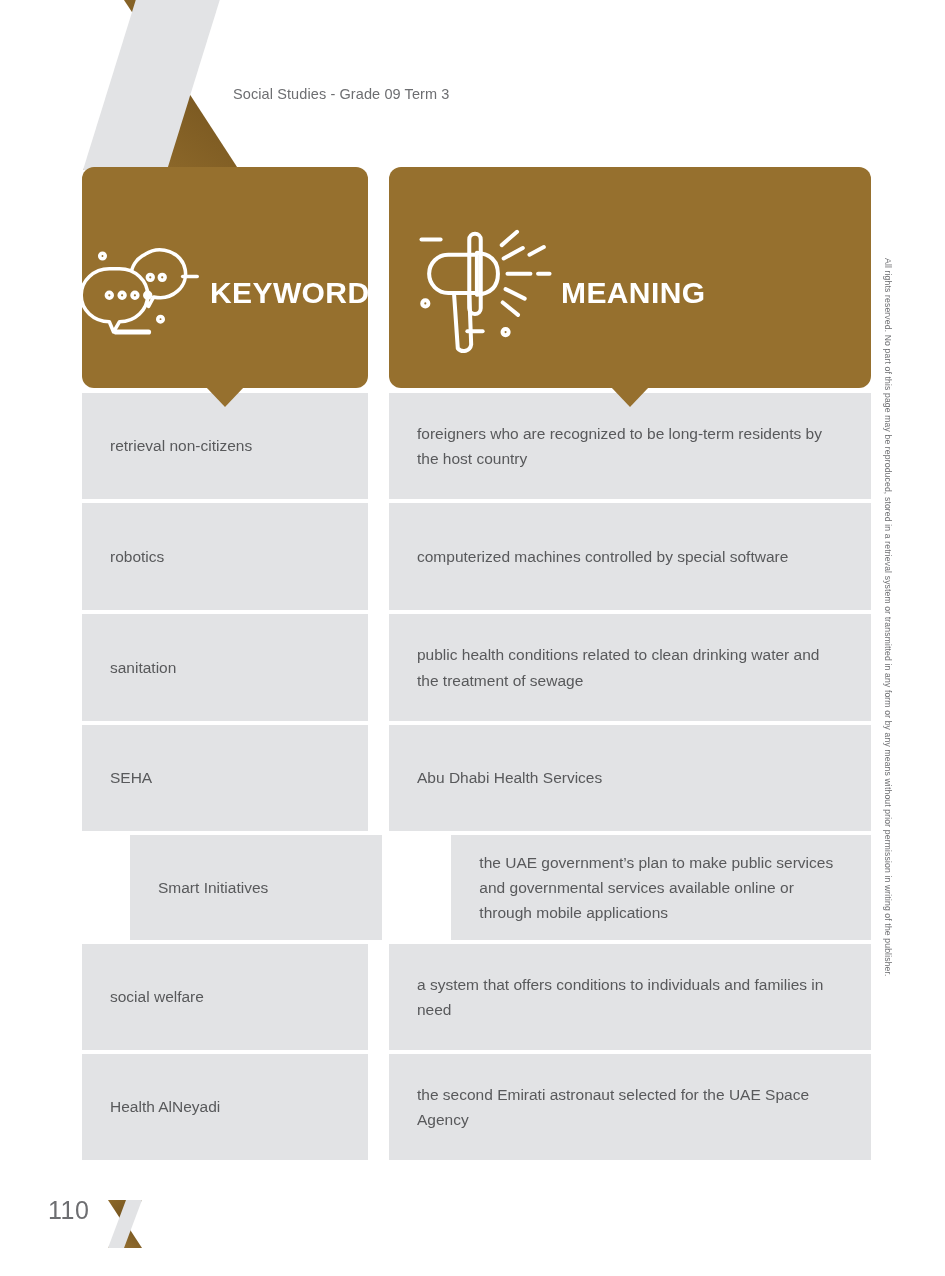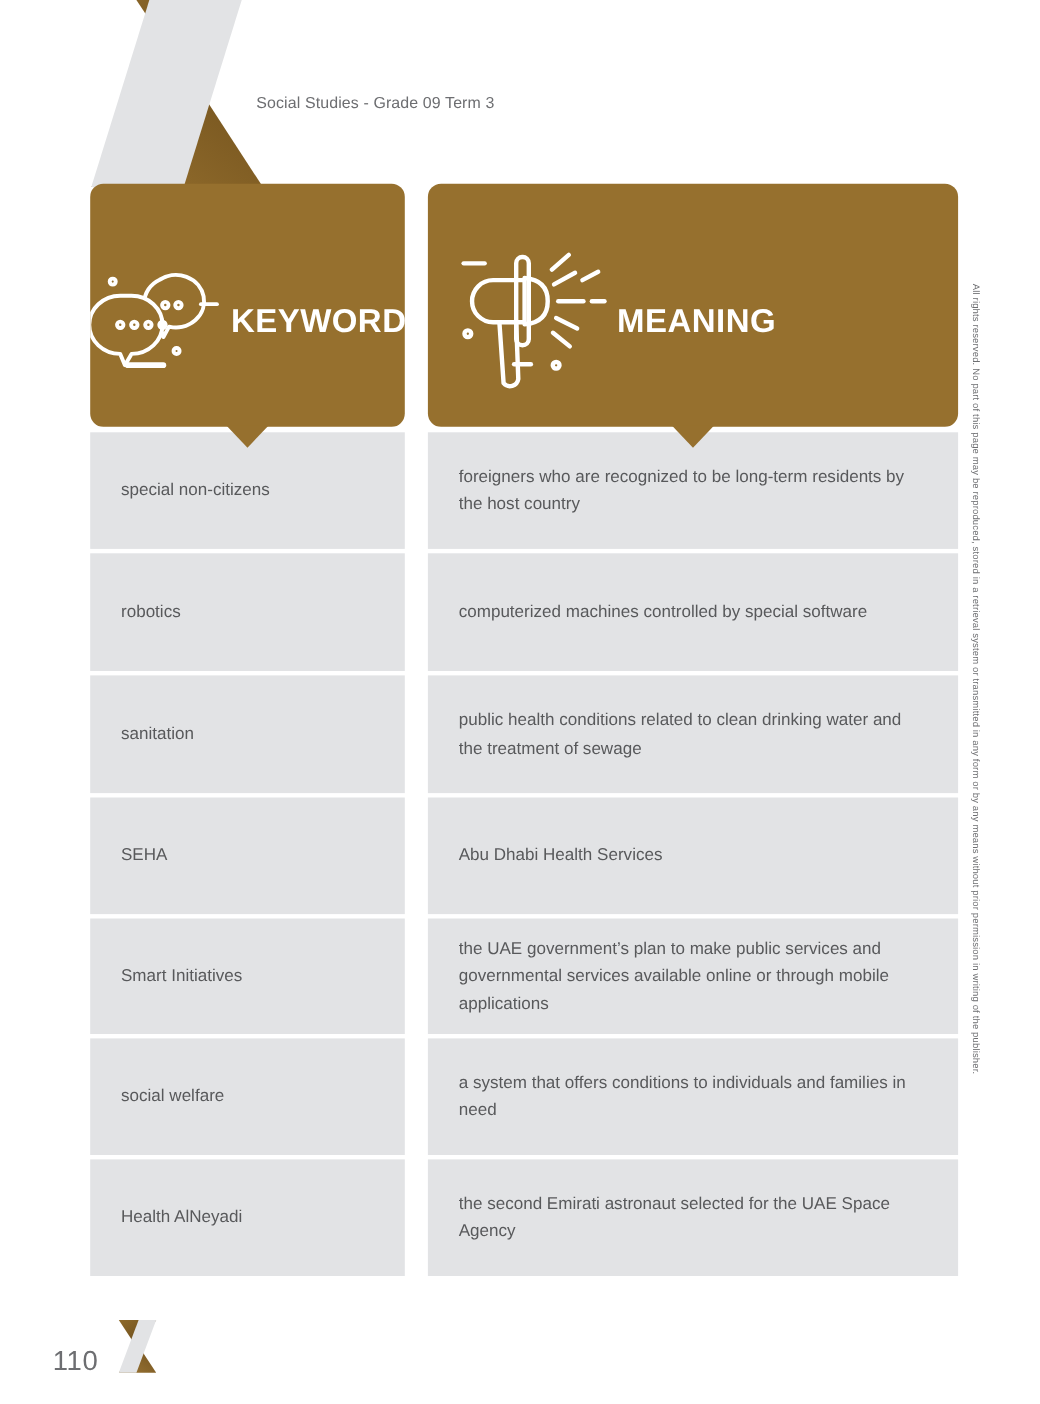--- a/index.html
+++ b/index.html
@@ -105,21 +105,21 @@
     line-height: 1.62;
     color: #58595b;
   }
   .cell.kw { width: 286px; }
   .cell.mn { width: 482px; }
 
   .row.h1 .cell { height: 106px; }
   .row.h2 .cell { height: 107px; }
   .row.h3 .cell { height: 107px; }
   .row.h4 .cell { height: 106px; }
-  .row.h5 .cell { height: 105px; }
+  .row.h5 .cell { height: 105px; margin-left: 48px; }
   .row.h6 .cell { height: 106px; }
   .row.h7 .cell { height: 106px; }
 
   
   .copyright {
     position: absolute;
     left: 878px;
     top: 258px;
     width: 14px;
     height: 700px;
@@ -131,21 +131,21 @@
     text-orientation: mixed;
     letter-spacing: 0.15px;
   }
 
   
   .footer {
     position: absolute;
     left: 48px;
     bottom: 26px;
     display: flex;
-    align-items: flex-end;
+    align-items: flex-start;
     gap: 10px;
   }
   .page-no {
     font-size: 25px;
     color: #6d6e71;
     line-height: 1;
     letter-spacing: 0.5px;
   }
   .logo-foot { width: 52px; height: 52px; }
 </style>
@@ -231,21 +231,21 @@
         </svg>
       </div>
       <div class="head-label">MEANING</div>
       <div class="tail"></div>
     </div>
   </div>
 
   <div class="body-rows">
 
     <div class="row h1">
-      <div class="cell kw">special non-citizens</div>
+      <div class="cell kw">retrieval non-citizens</div>
       <div class="cell mn">foreigners who are recognized to be long-term residents by the host country</div>
     </div>
 
     <div class="row h2">
       <div class="cell kw">robotics</div>
       <div class="cell mn">computerized machines controlled by special software</div>
     </div>
 
     <div class="row h3">
       <div class="cell kw">sanitation</div>

